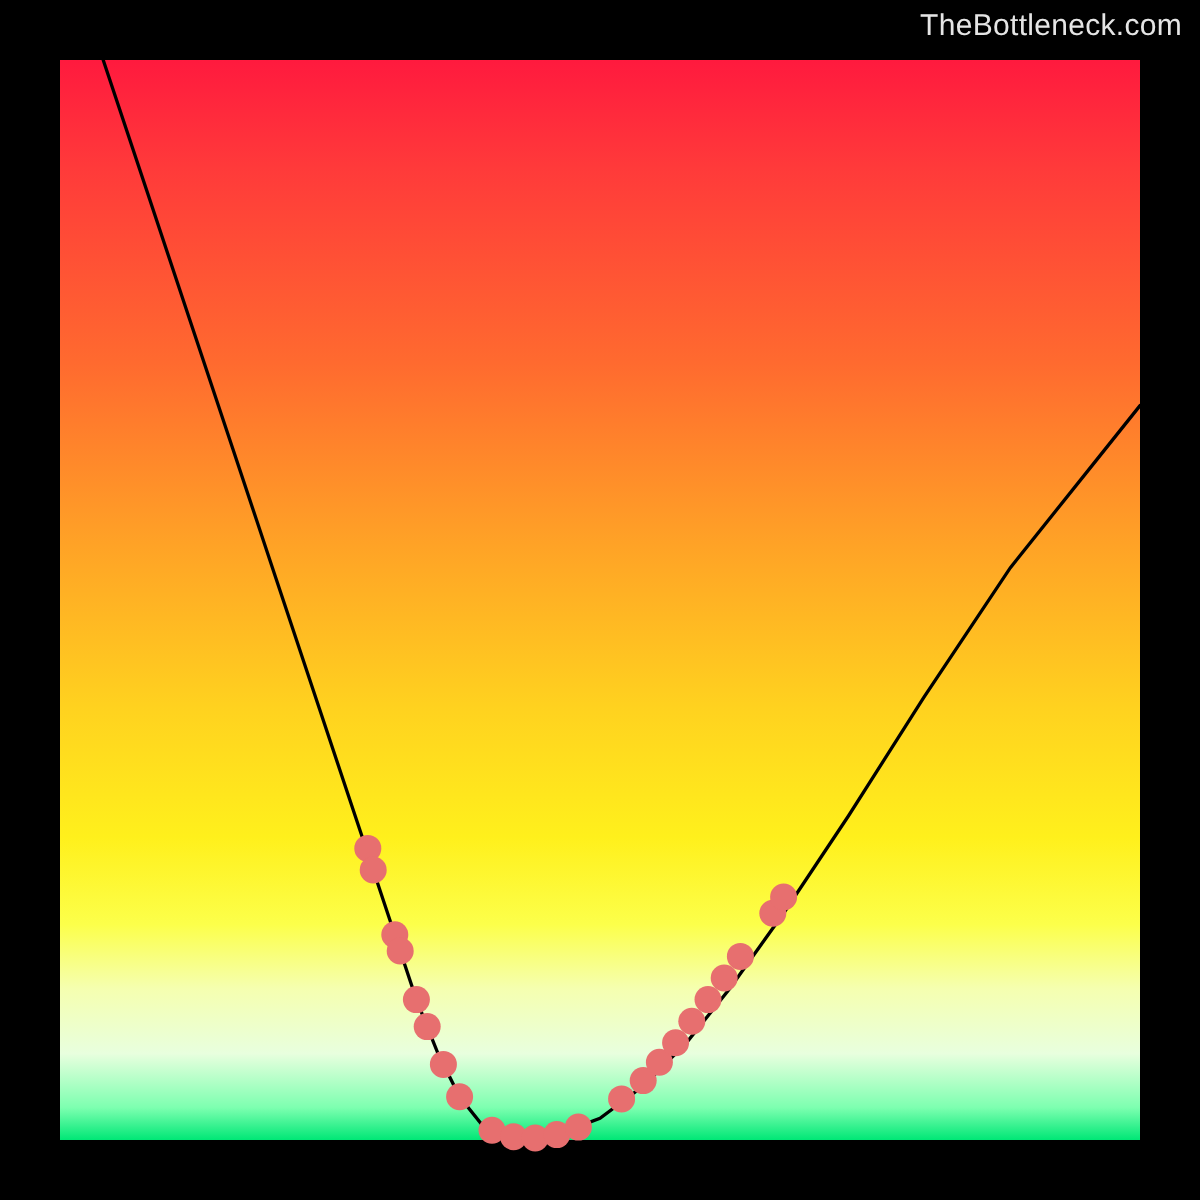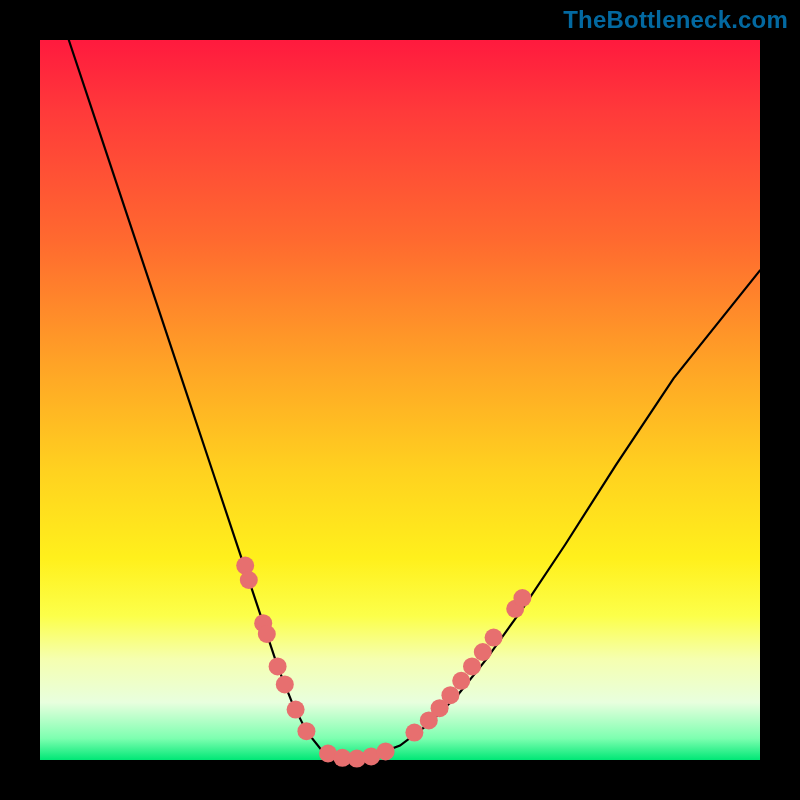--- a/index.html
+++ b/index.html
@@ -37,23 +37,23 @@
       #f5ffb0 86%,
       #e8ffde 92%,
       #7dffb0 97%,
       #00e776 100%
     );
   }
   .watermark {
     position: absolute;
     top: 6px;
     right: 12px;
-    color: #0369a1;
-    font-size: 24px;
-    font-weight: 700;
+    color: #e5e5e5;
+    font-size: 20px;
+    font-weight: 400;
     letter-spacing: 0.2px;
   }
   svg.curve {
     position: absolute;
     left: 0;
     top: 0;
     width: 720px;
     height: 720px;
     overflow: visible;
   }

